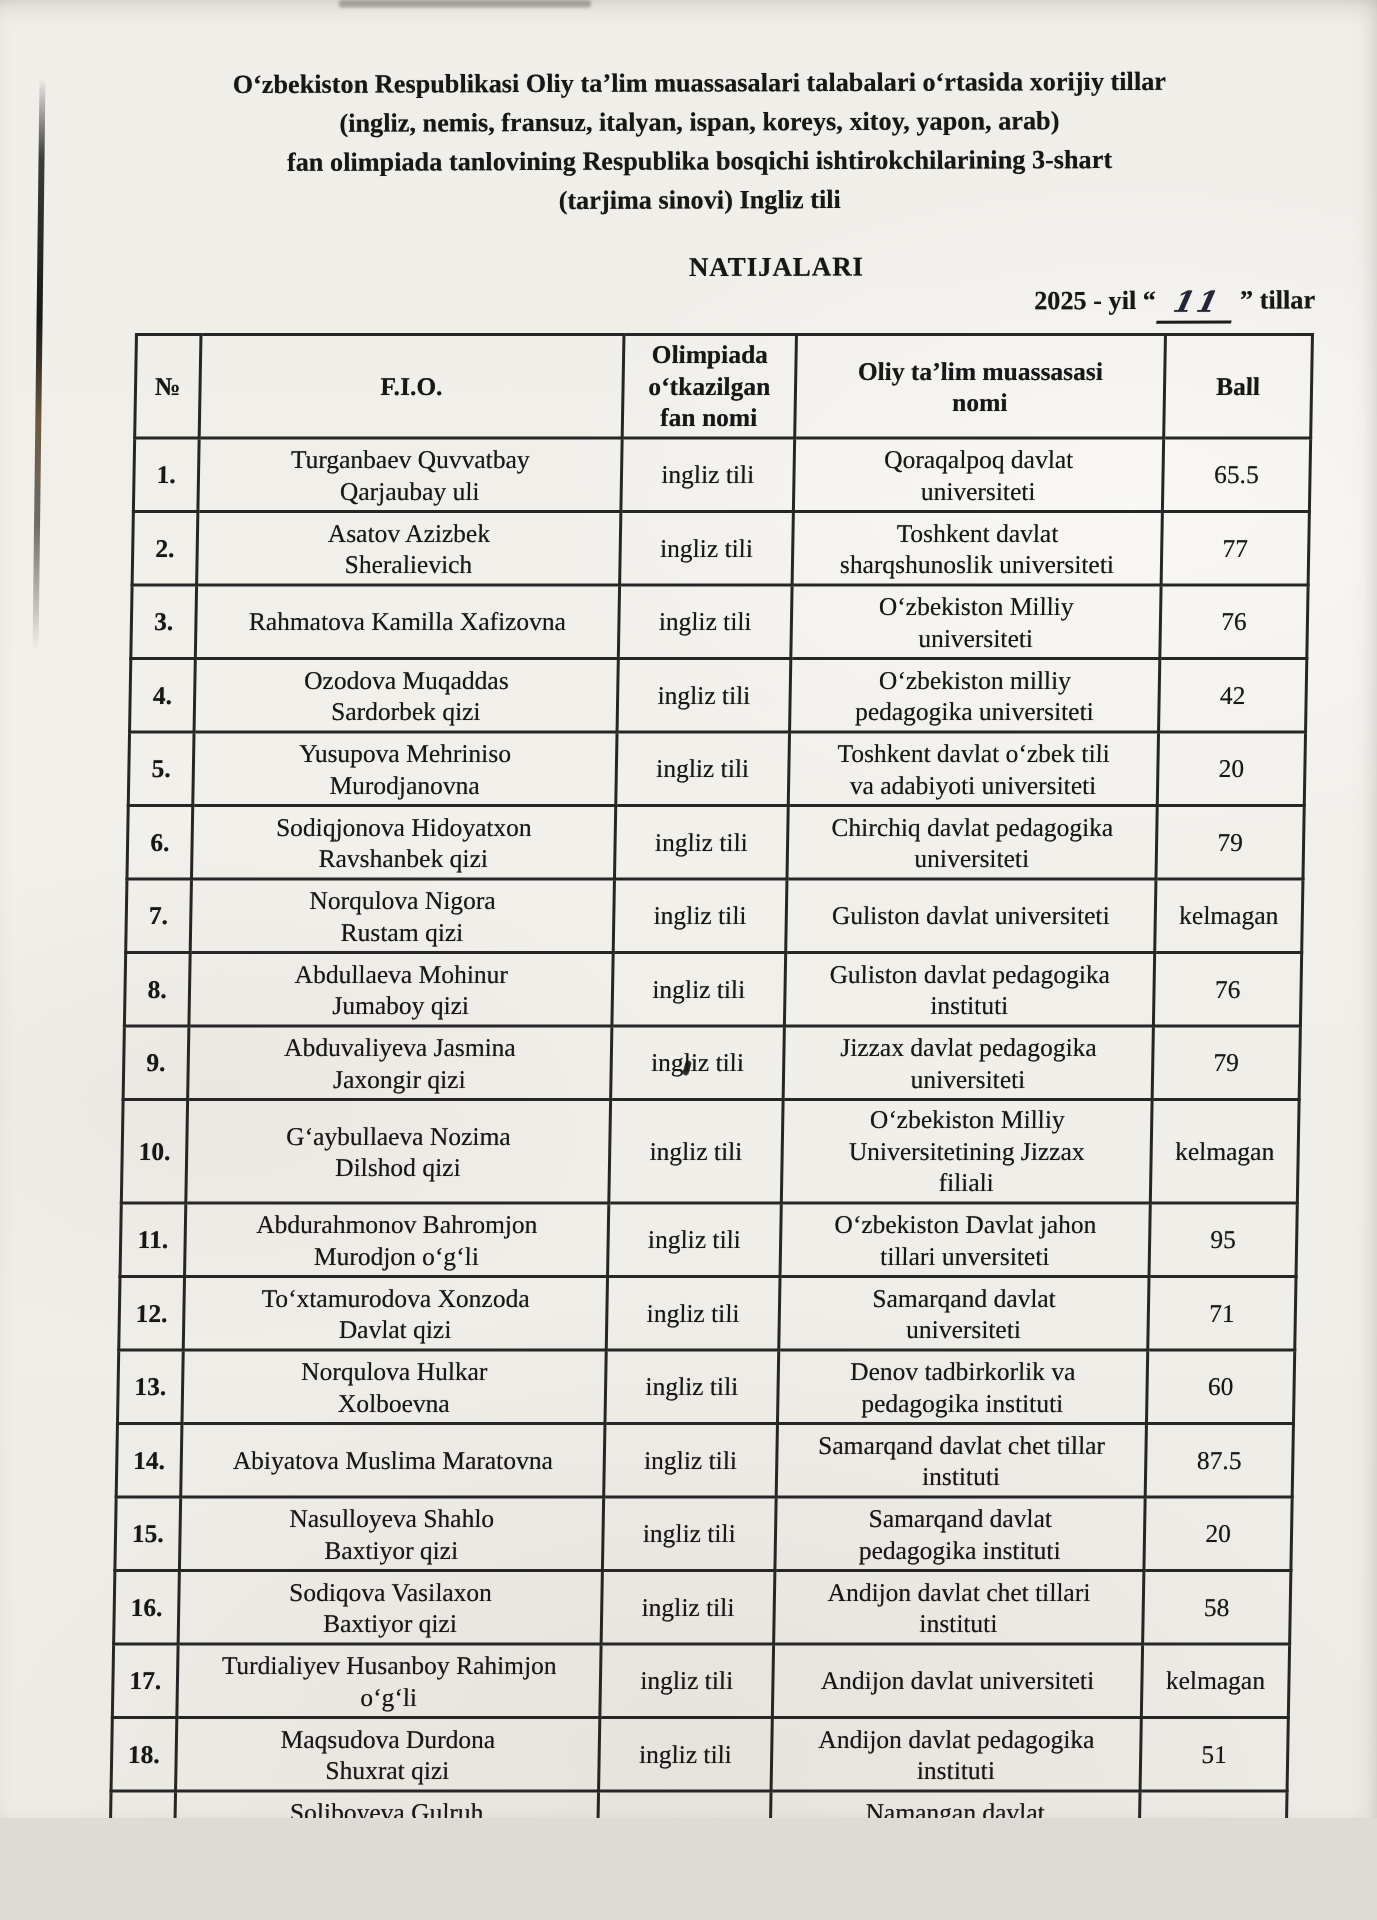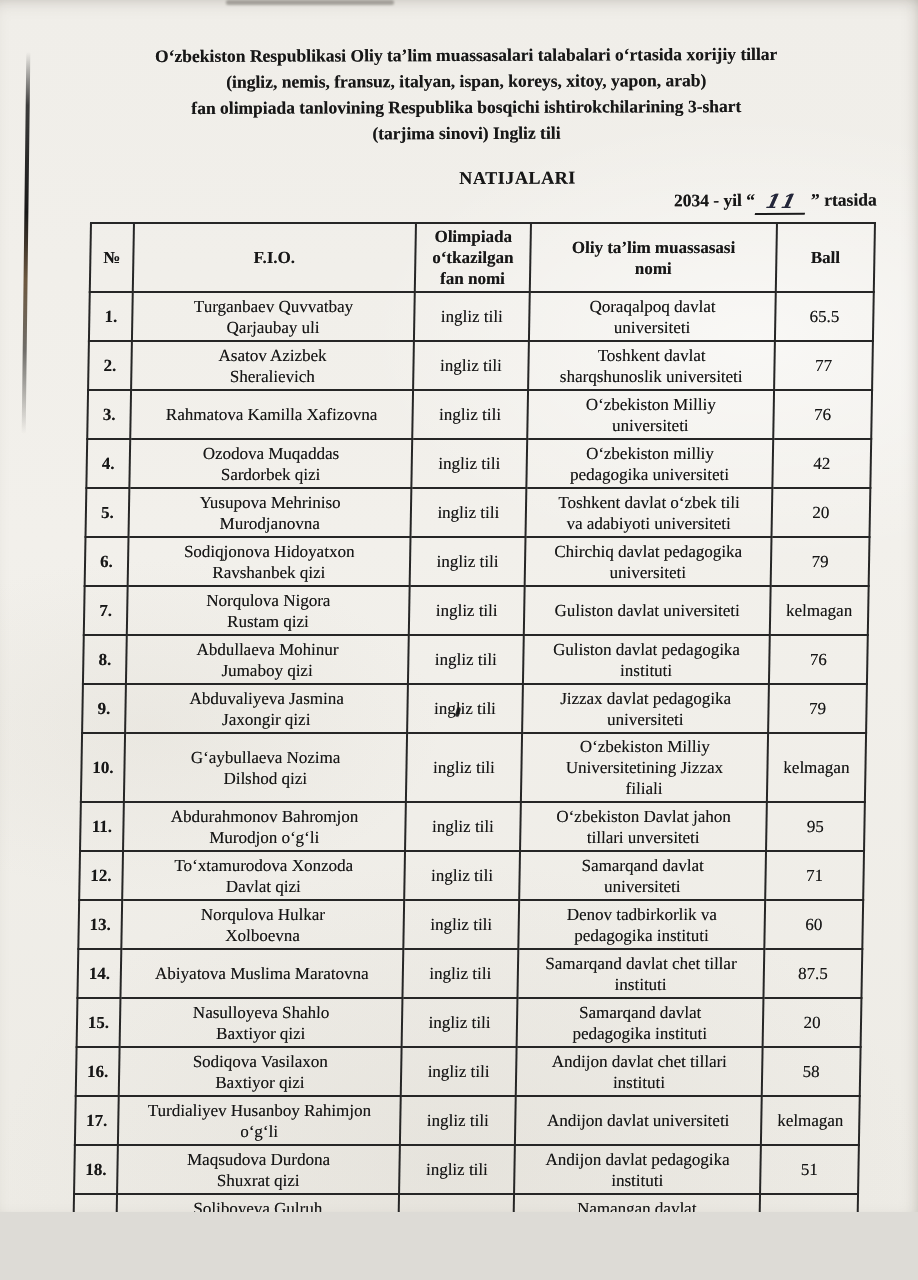--- a/index.html
+++ b/index.html
@@ -89,21 +89,21 @@
   <div class="speck"></div>
   <div class="smudge"></div>
 
   <div class="head-block">
     <div class="doc-title ink">O‘zbekiston Respublikasi Oliy ta’lim muassasalari talabalari o‘rtasida xorijiy tillar
 (ingliz, nemis, fransuz, italyan, ispan, koreys, xitoy, yapon, arab)
 fan olimpiada tanlovining Respublika bosqichi ishtirokchilarining 3-shart
 (tarjima sinovi) Ingliz tili</div>
     <div class="results-heading ink">NATIJALARI</div>
     <div class="date-line ink">
-      <span>2034 - yil “</span><span class="hand-day">11</span><span>” rtasida</span>
+      <span>2025 - yil “</span><span class="hand-day">11</span><span>” tillar</span>
     </div>
   </div>
 
   <div class="tbl-wrap">
     <table class="results ink">
       <colgroup>
         <col class="w-no">
           <col class="w-fio">
           <col class="w-fan">
           <col class="w-mua">

